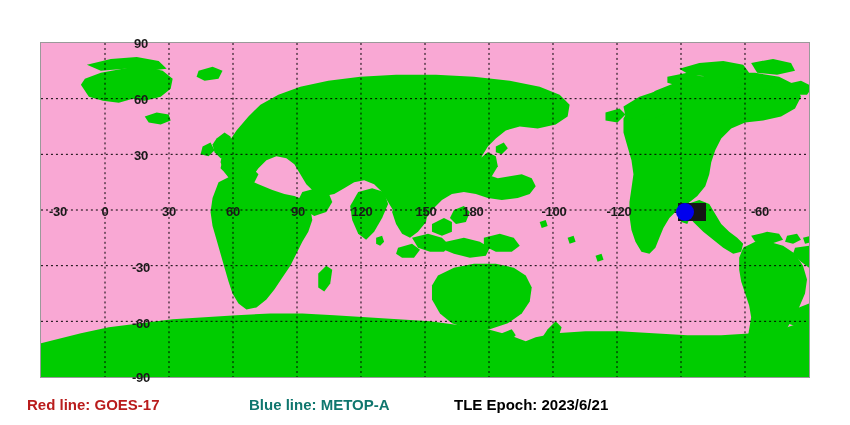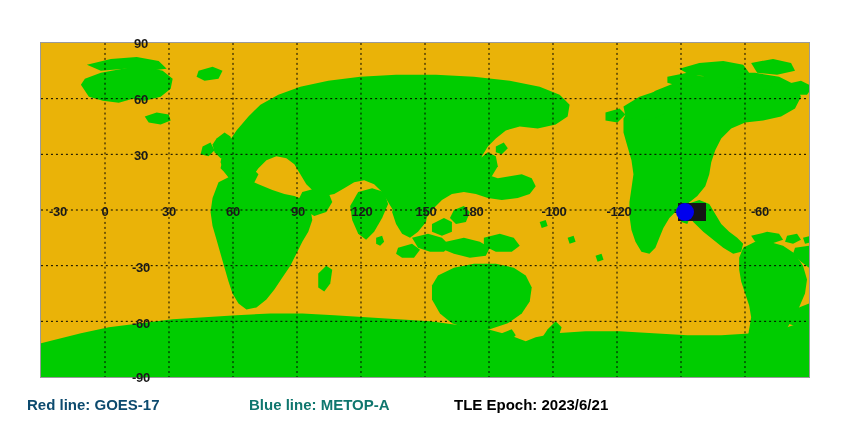--- a/index.html
+++ b/index.html
@@ -24,21 +24,21 @@
     background: #ffffff;
   }
 
   
   #map-panel {
     position: absolute;
     left: 40px;
     top: 42px;
     width: 770px;
     height: 336px;
-    background: #eab308;
+    background: #f9a8d4;
     border: 1px solid #9a9a9a;
     box-sizing: border-box;
     overflow: visible;
   }
 
   #map-clip {
     position: absolute;
     left: 0; top: 0;
     width: 100%;
     height: 100%;
@@ -102,21 +102,21 @@
   }
   .legend-item {
     position: absolute;
     font-family: "Liberation Sans", sans-serif;
     font-size: 15px;
     font-weight: bold;
     white-space: nowrap;
     line-height: 1;
     top: 5px;
   }
-  #legend-red   { left: 27px;  color: #0c4a6e; }
+  #legend-red   { left: 27px;  color: #b91c1c; }
   #legend-blue  { left: 249px; color: #0f766e; }
   #legend-epoch { left: 454px; color: #000000; text-align: right; }
 </style>
 </head>
 <body>
 
 <div id="app">
 
   <div id="map-panel">
 

